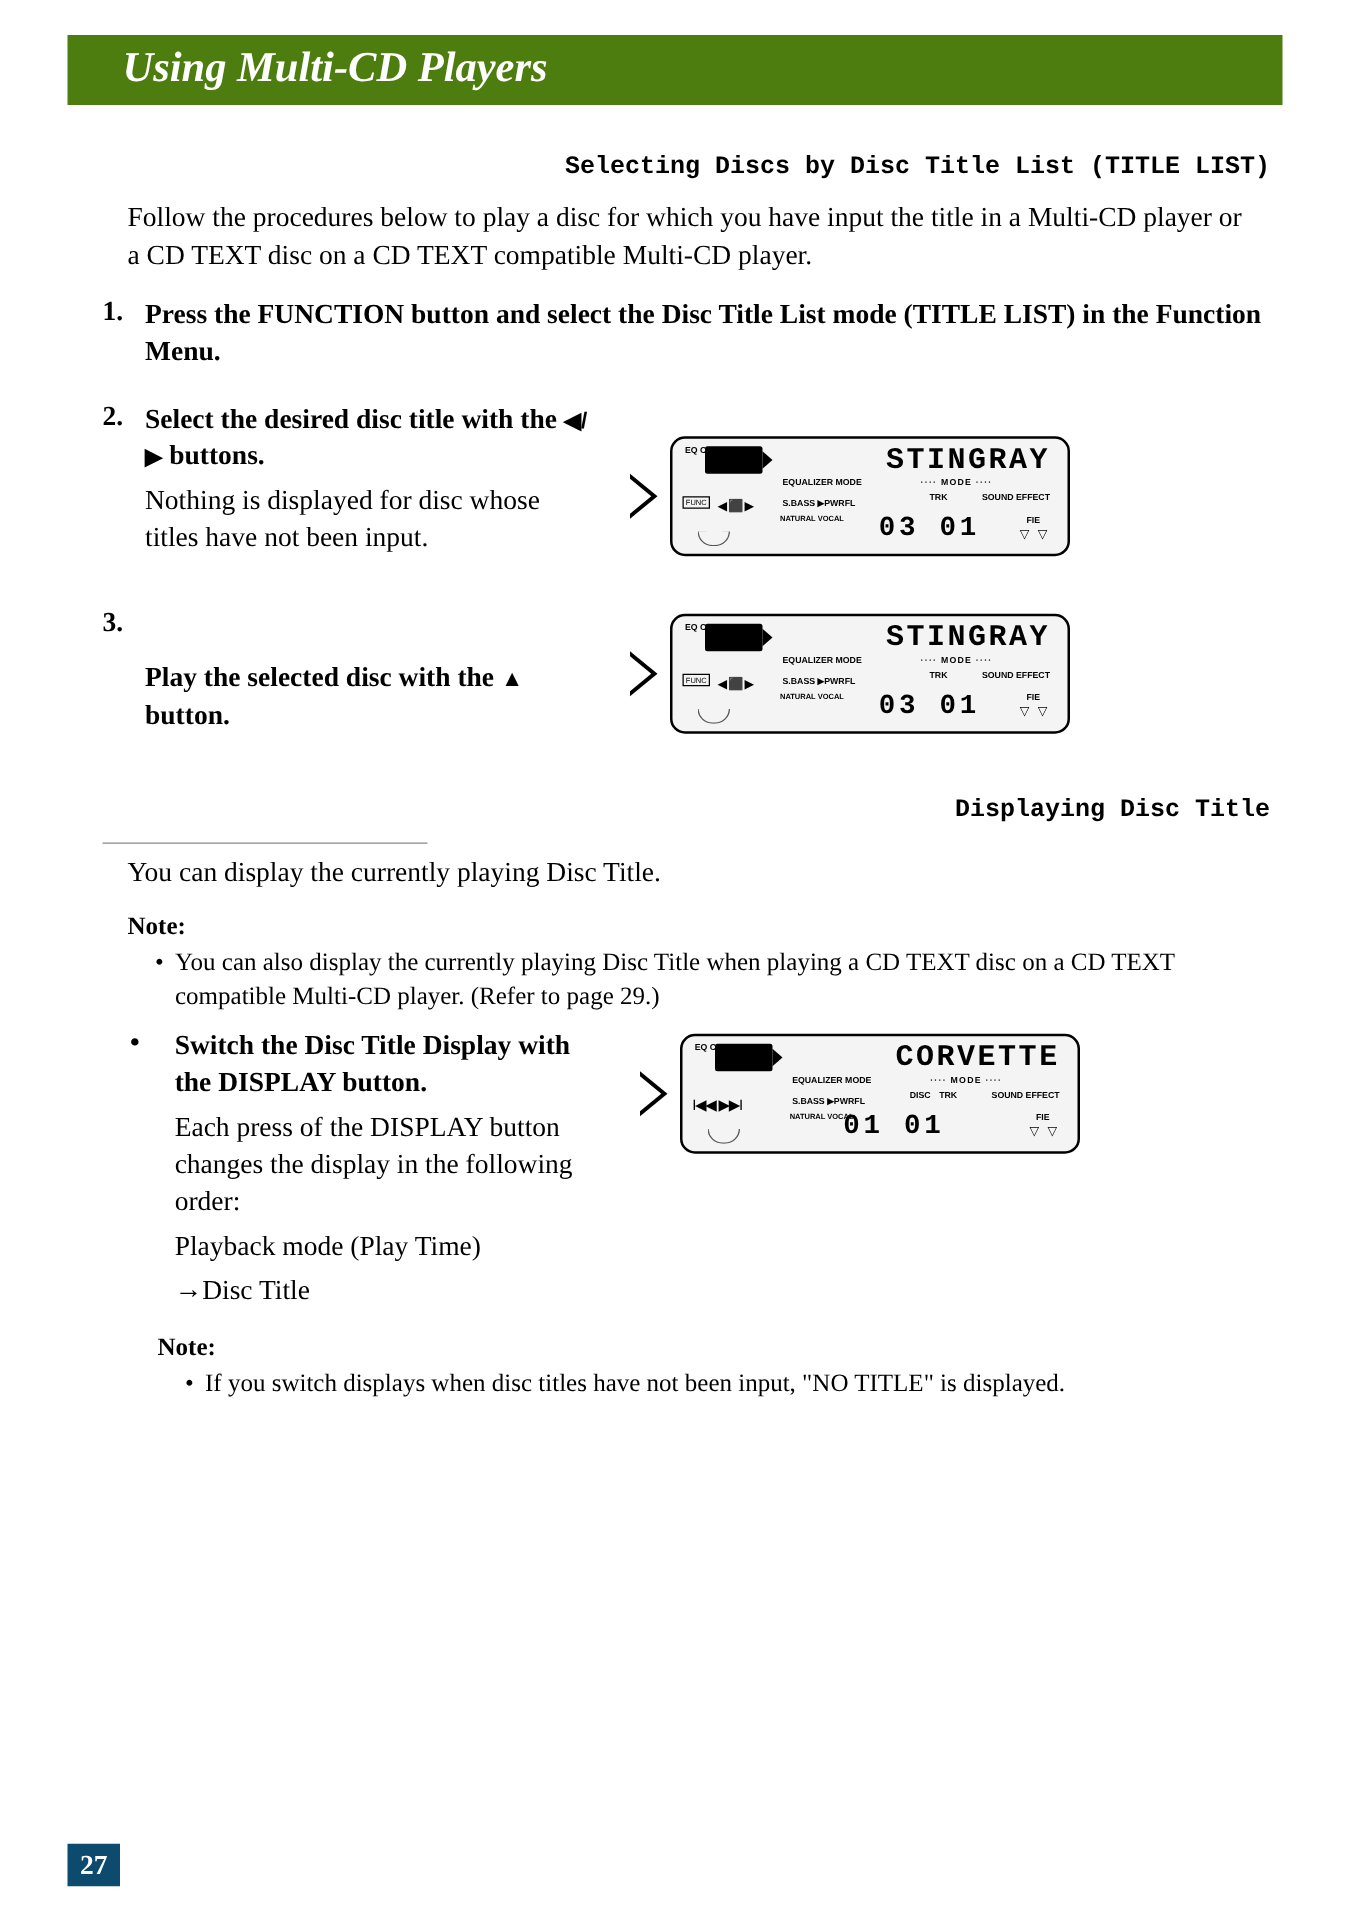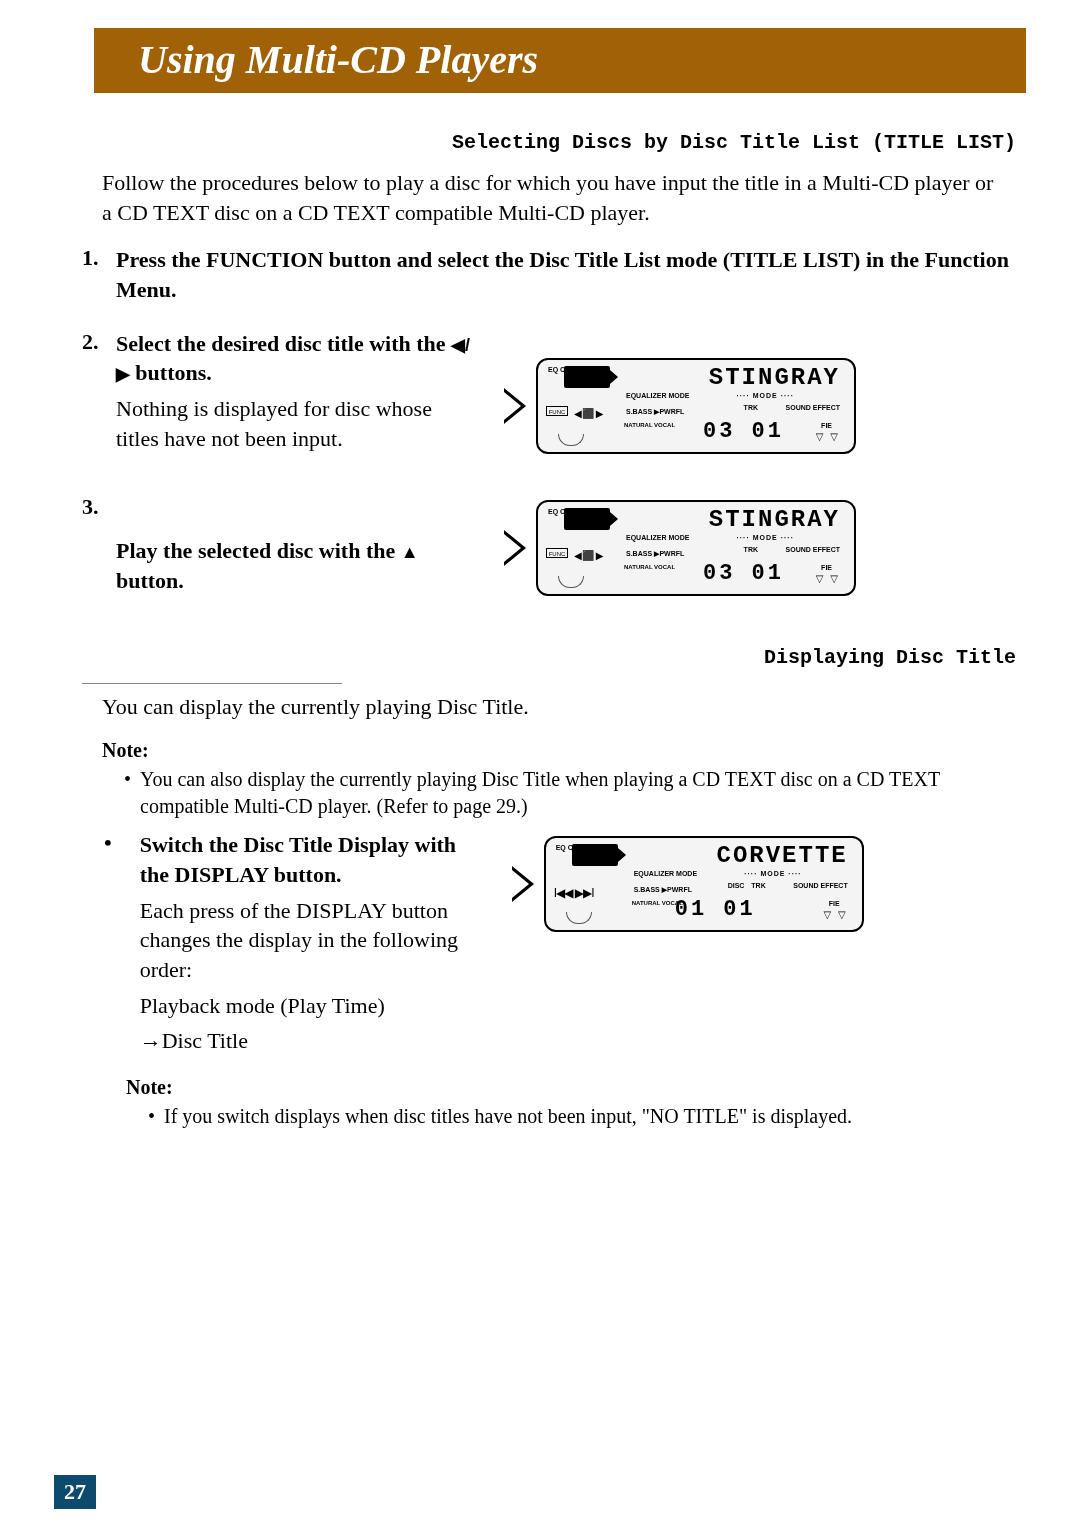--- a/index.html
+++ b/index.html
@@ -1,18 +1,18 @@
 <!DOCTYPE html>
 <html><head>
 <meta charset="utf-8">
 <style>
   * { box-sizing: border-box; margin: 0; padding: 0; }
   html, body { width: 1080px; height: 1533px; background: #fff; font-family: "Times New Roman", Times, serif; color: #000; }
   .page { width: 1080px; height: 1533px; position: relative; padding: 0 54px 0 54px; }
-  .banner { background: #a16207; color: #fff; font-style: italic; font-weight: bold; font-size: 40px; padding: 8px 0 10px 44px; margin-top: 28px; font-family: "Times New Roman", Times, serif; margin-left: 40px; }
+  .banner { background: #4d7c0f; color: #fff; font-style: italic; font-weight: bold; font-size: 34px; padding: 8px 0 10px 44px; margin-top: 28px; font-family: "Times New Roman", Times, serif; }
   .content { padding: 28px 10px 0 28px; }
   .h2 { font-family: Liberation Mono, monospace; font-weight: bold; font-size: 20px; margin: 10px 0 14px 0; text-align: right; }
   .intro { font-size: 22px; line-height: 1.35; margin: 0 0 18px 20px; max-width: 900px; }
   ol.steps { list-style: none; counter-reset: step; margin: 0; }
   ol.steps > li { counter-increment: step; position: relative; padding-left: 34px; margin-bottom: 24px; }
   ol.steps > li::before { content: counter(step) "."; position: absolute; left: 0; top: 0; font-weight: bold; font-size: 22px; }
   .step-row { display: flex; align-items: flex-end; gap: 28px; }
   .step-text { flex: 0 0 360px; }
   .step-title { font-weight: bold; font-size: 22px; line-height: 1.35; }
   .step-body { font-size: 22px; line-height: 1.35; margin-top: 6px; }

